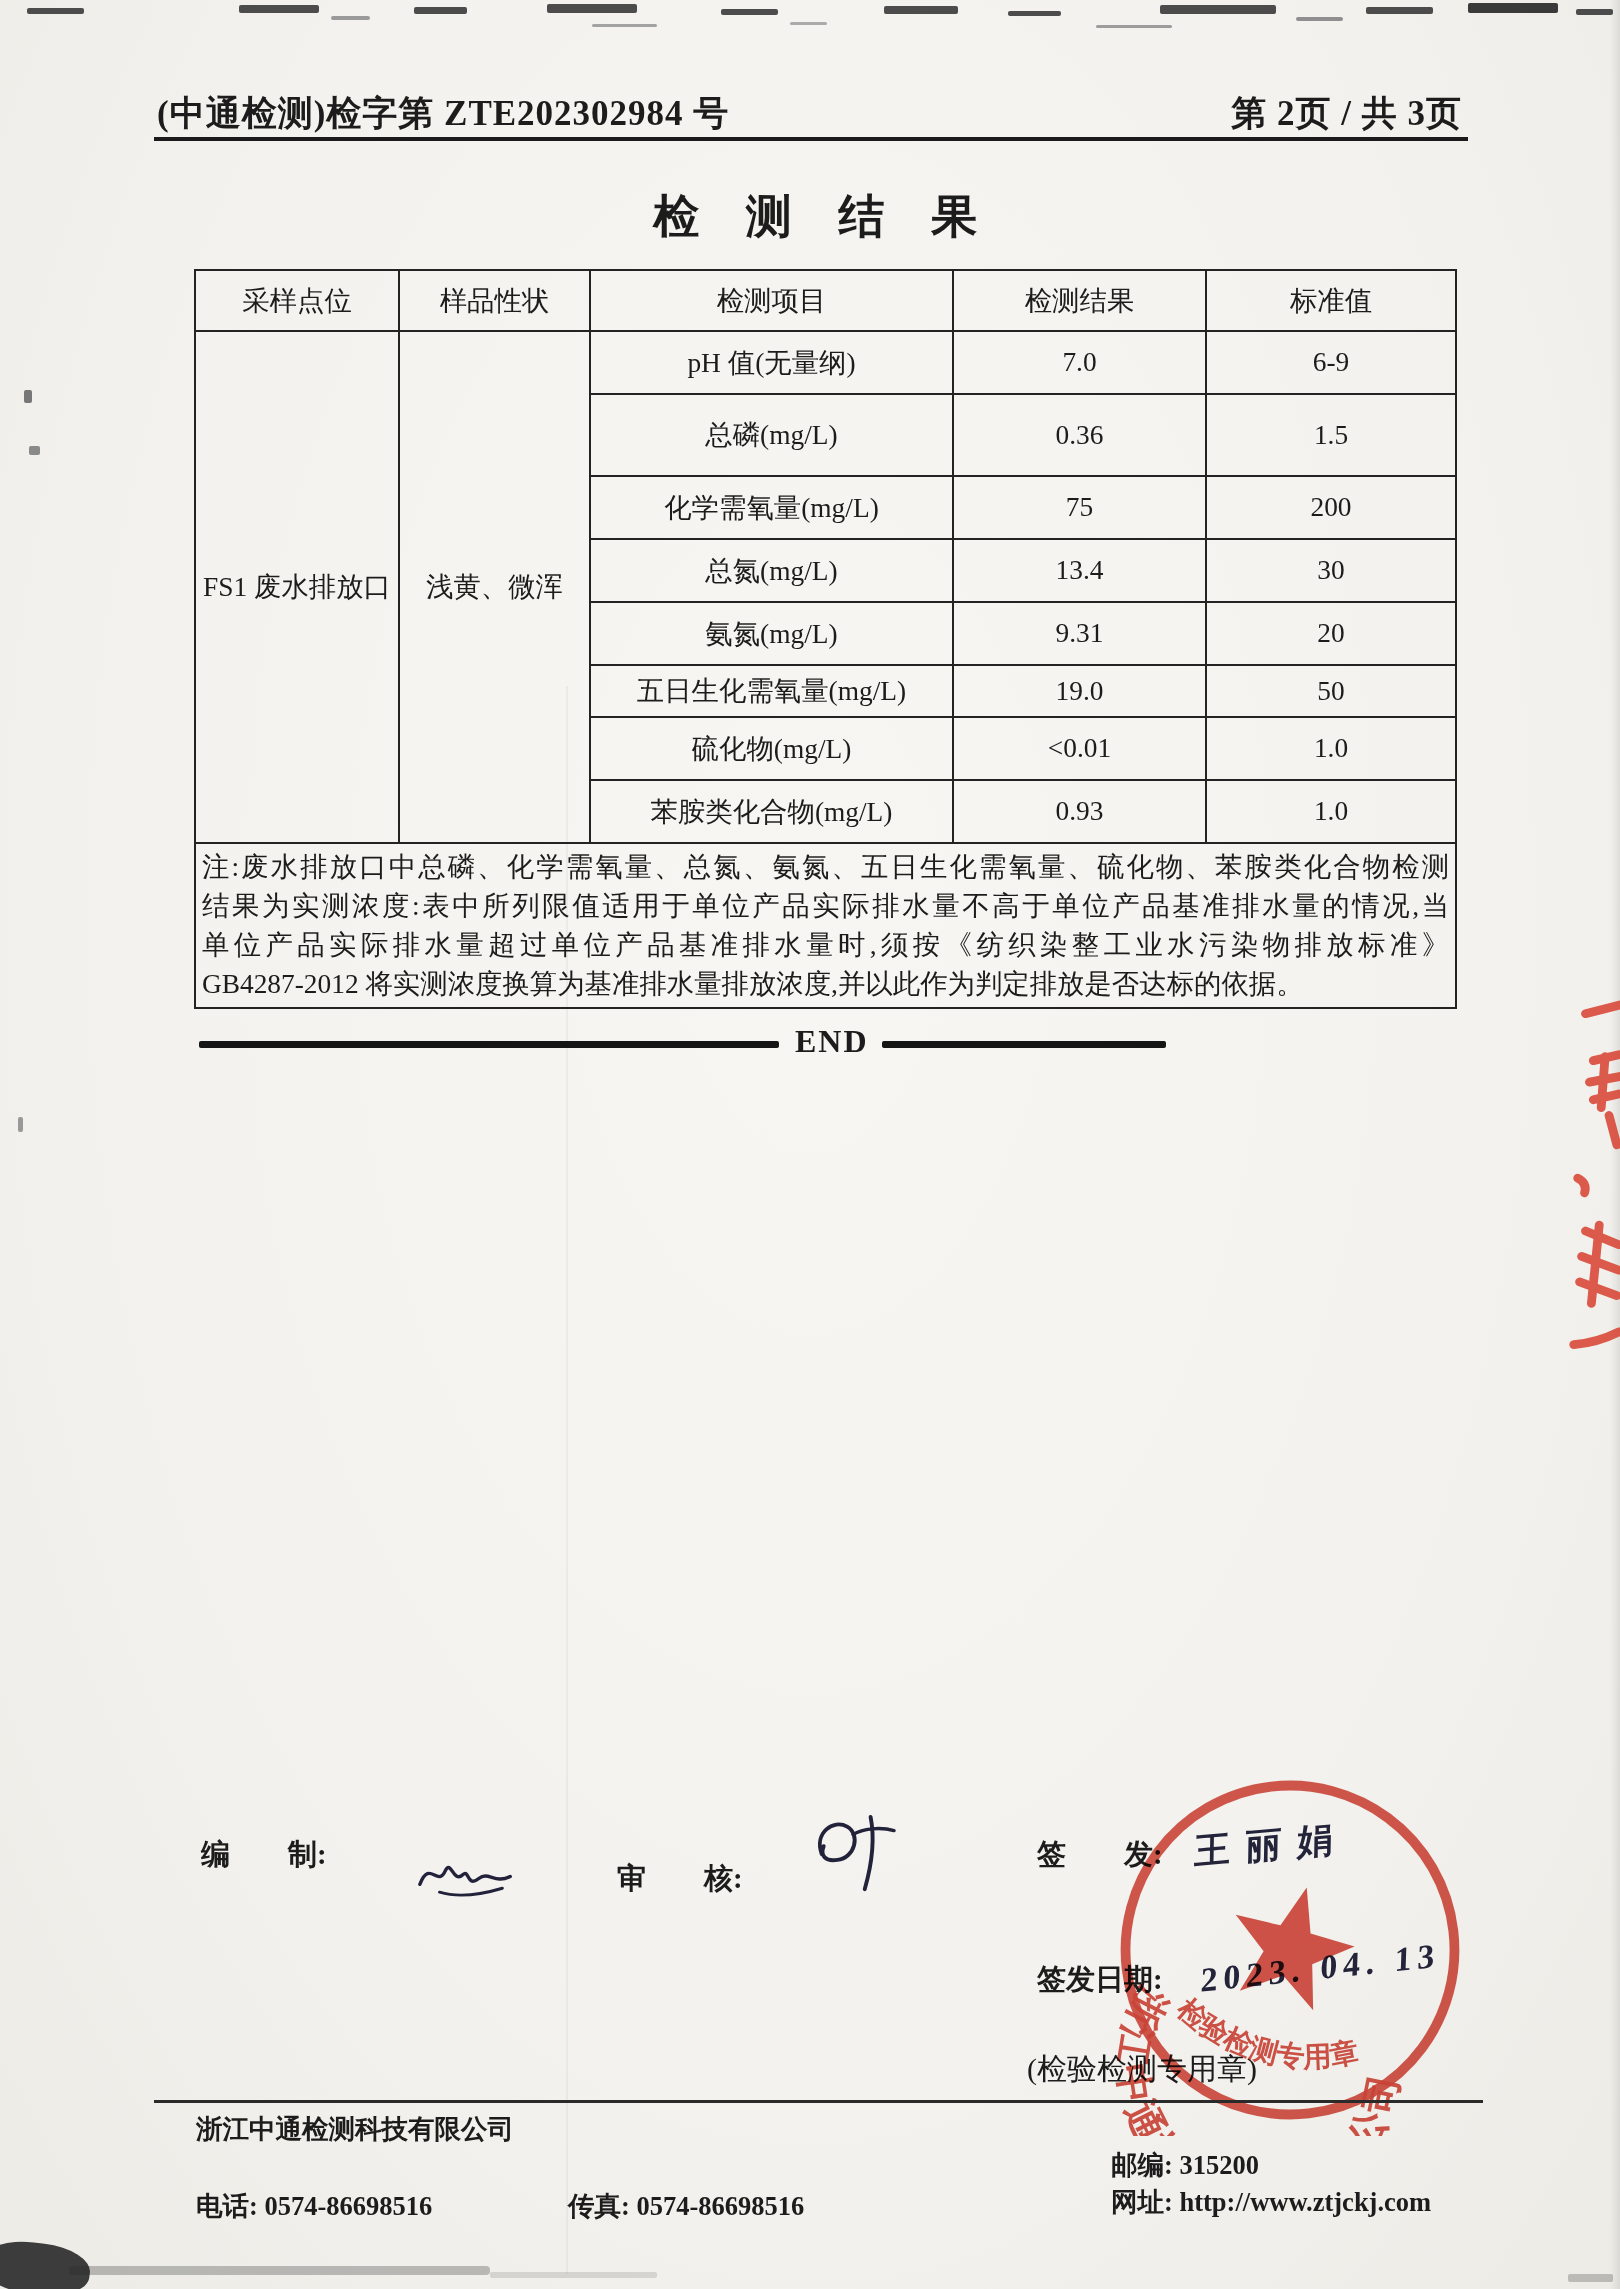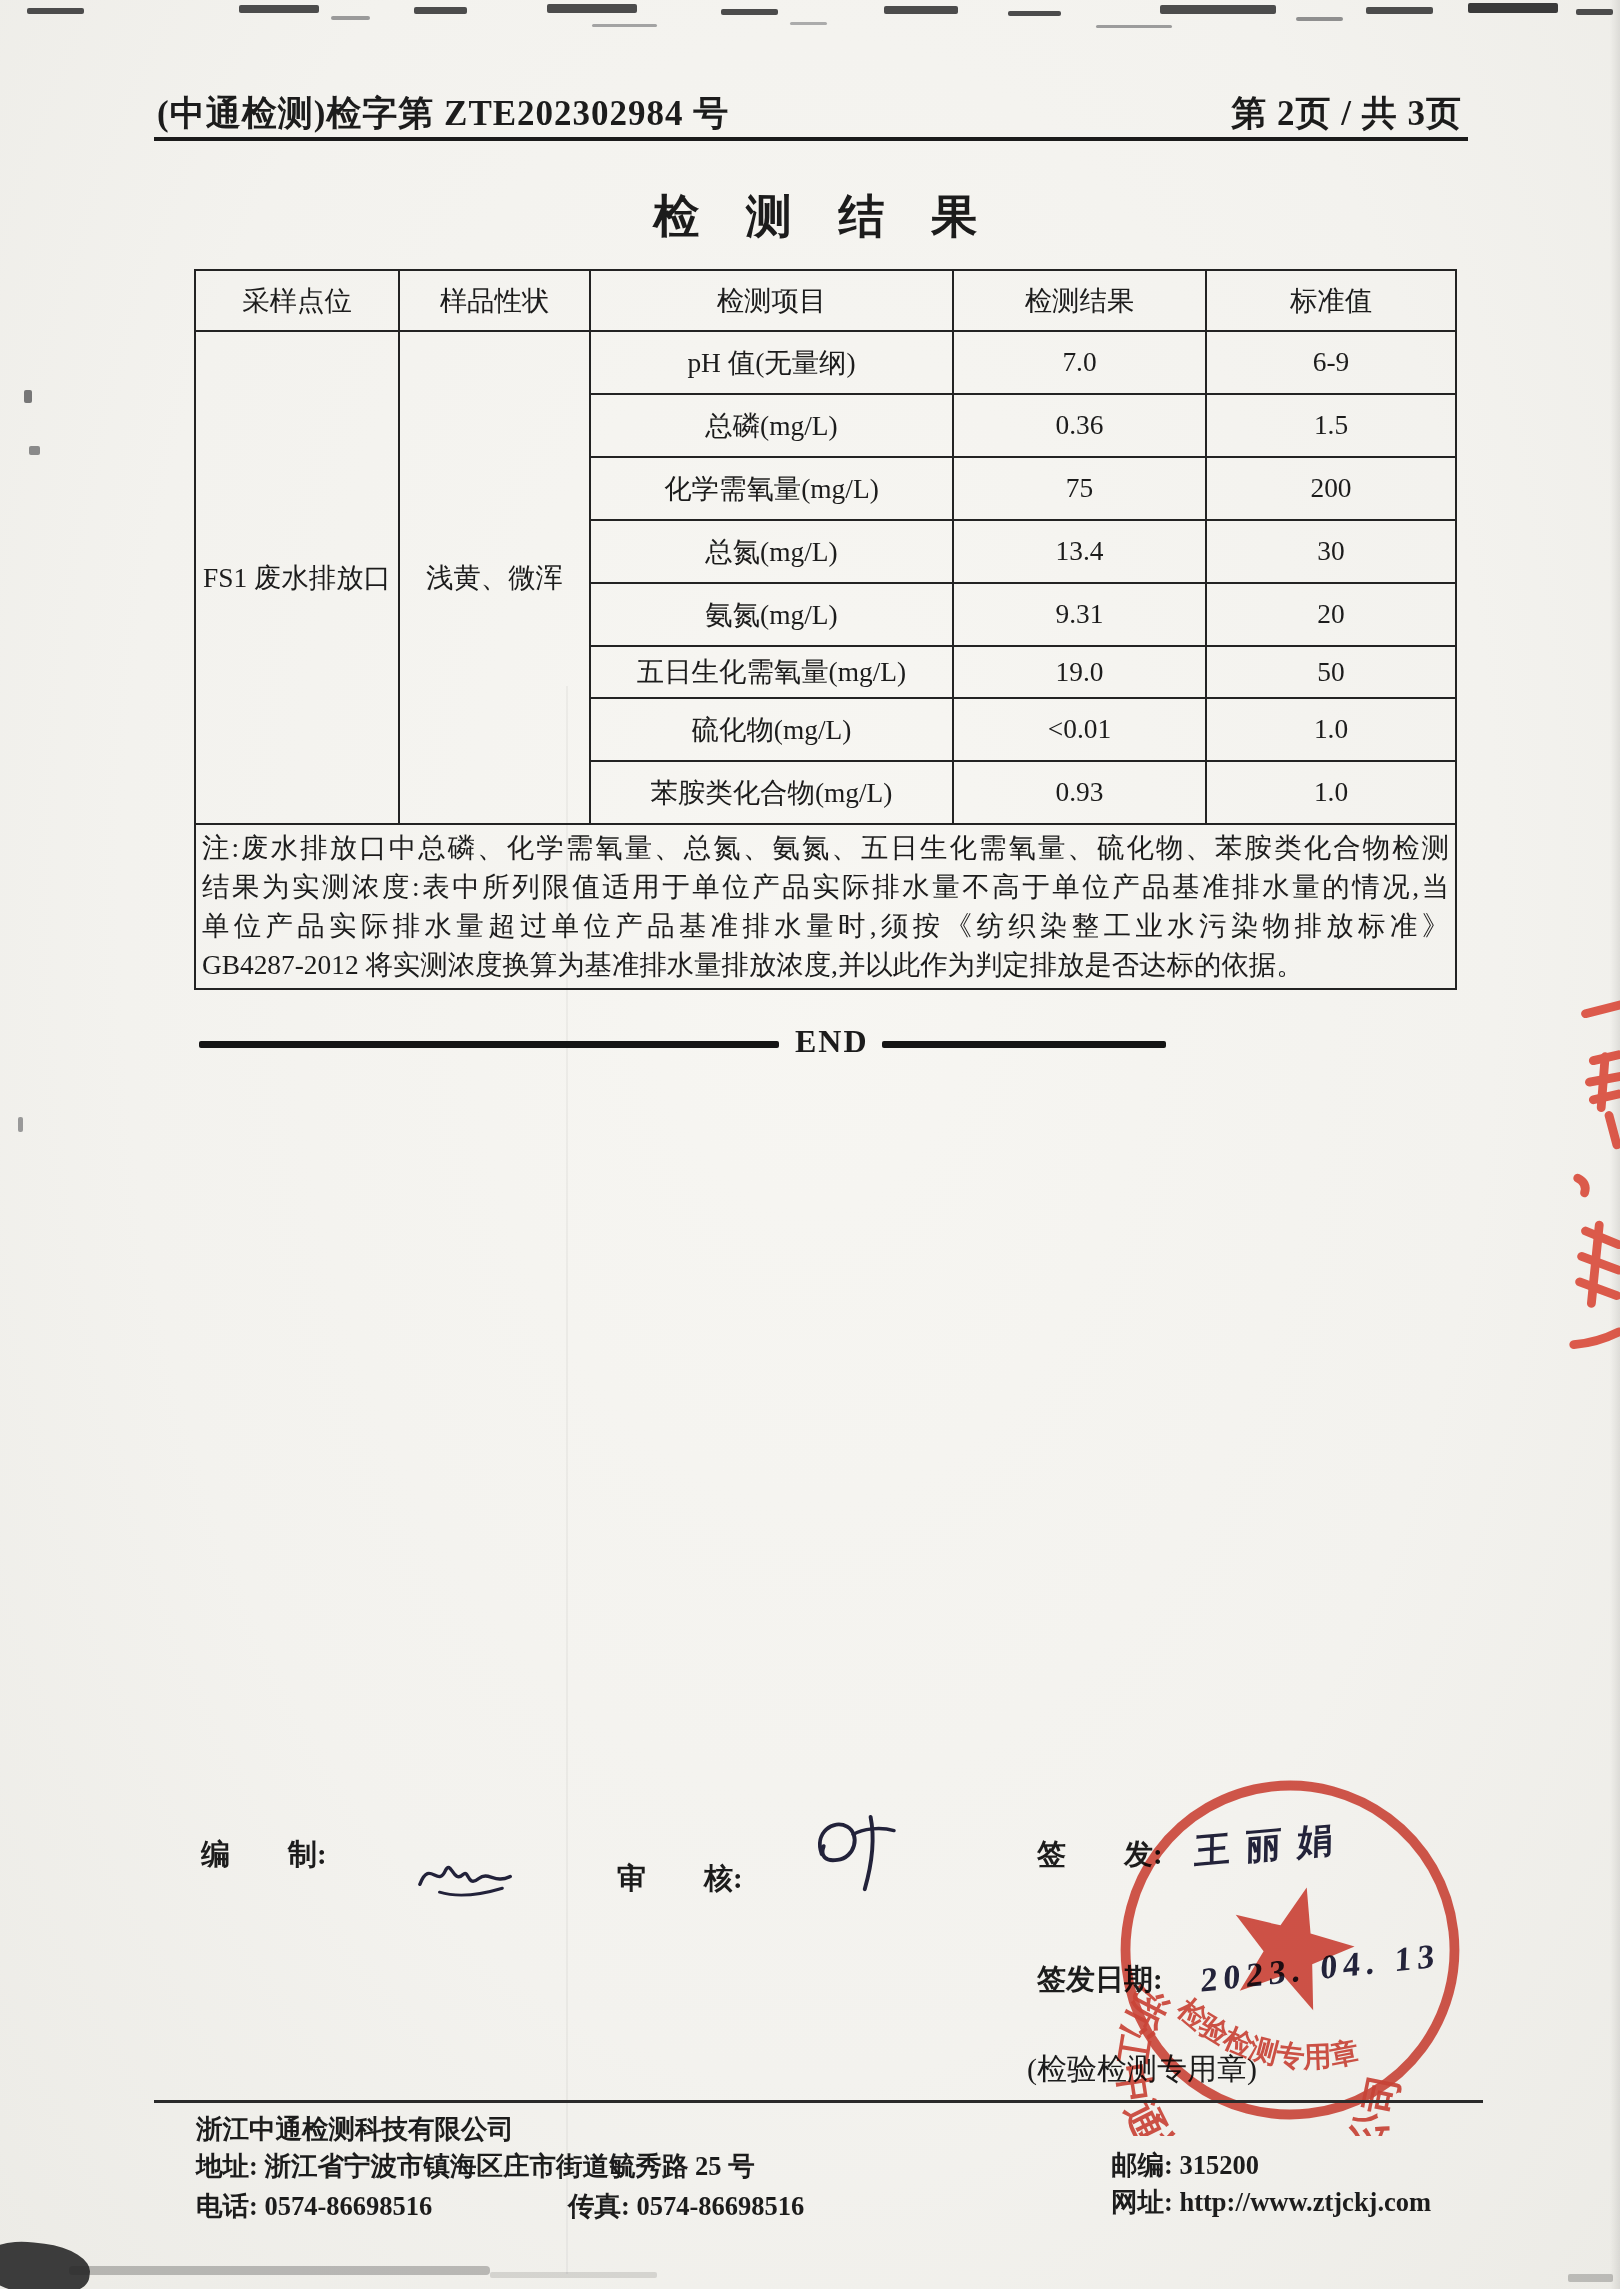--- a/index.html
+++ b/index.html
@@ -96,21 +96,21 @@
       <th>检测结果</th>
       <th>标准值</th>
     </tr>
     <tr style="height:63px">
       <td rowspan="8">FS1 废水排放口</td>
       <td rowspan="8">浅黄、微浑</td>
       <td>pH 值(无量纲)</td>
       <td>7.0</td>
       <td>6-9</td>
     </tr>
-    <tr style="height:63px">
+    <tr style="height:82px">
       <td>总磷(mg/L)</td>
       <td>0.36</td>
       <td>1.5</td>
     </tr>
     <tr style="height:63px">
       <td>化学需氧量(mg/L)</td>
       <td>75</td>
       <td>200</td>
     </tr>
     <tr style="height:63px">
@@ -205,24 +205,20 @@
       </text>
       <path id="botArc" d="M 92 280 A 196 196 0 0 0 288 280" fill="none"></path>
       <text font-size="29" fill="#d0372a" opacity="0.92" font-weight="700" font-family="Liberation Serif, serif">
         <textPath href="#botArc" startOffset="2">检验检测专用章</textPath>
       </text>
     </g>
   </svg>
 
   <div class="abs foot-rule" style="left:154px;top:2100px;width:1329px;"></div>
   <div class="abs foot-text" style="left:196px;top:2111px;">浙江中通检测科技有限公司</div>
-  <div class="abs foot-text" style="left:196px;top:2148px;">
-    <span>地址:</span>
-    <span>浙江省宁波市镇海区庄市街道毓秀路 25 号</span>
-  </div>
   <div class="abs foot-text" style="left:196px;top:2188px;">
     <span>电话:</span>
     <span>0574-86698516</span>
   </div>
   <div class="abs foot-text" style="left:568px;top:2188px;">
     <span>传真:</span>
     <span>0574-86698516</span>
   </div>
   <div class="abs foot-text" style="left:1111px;top:2147px;">
     <span>邮编:</span>

